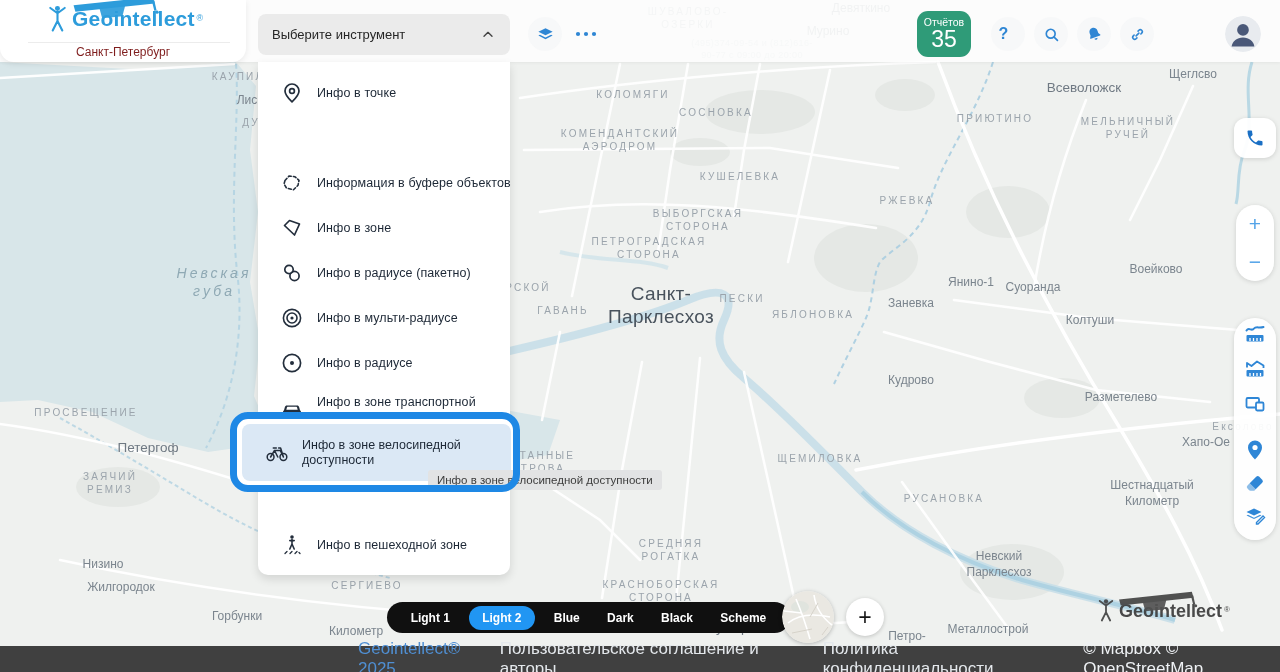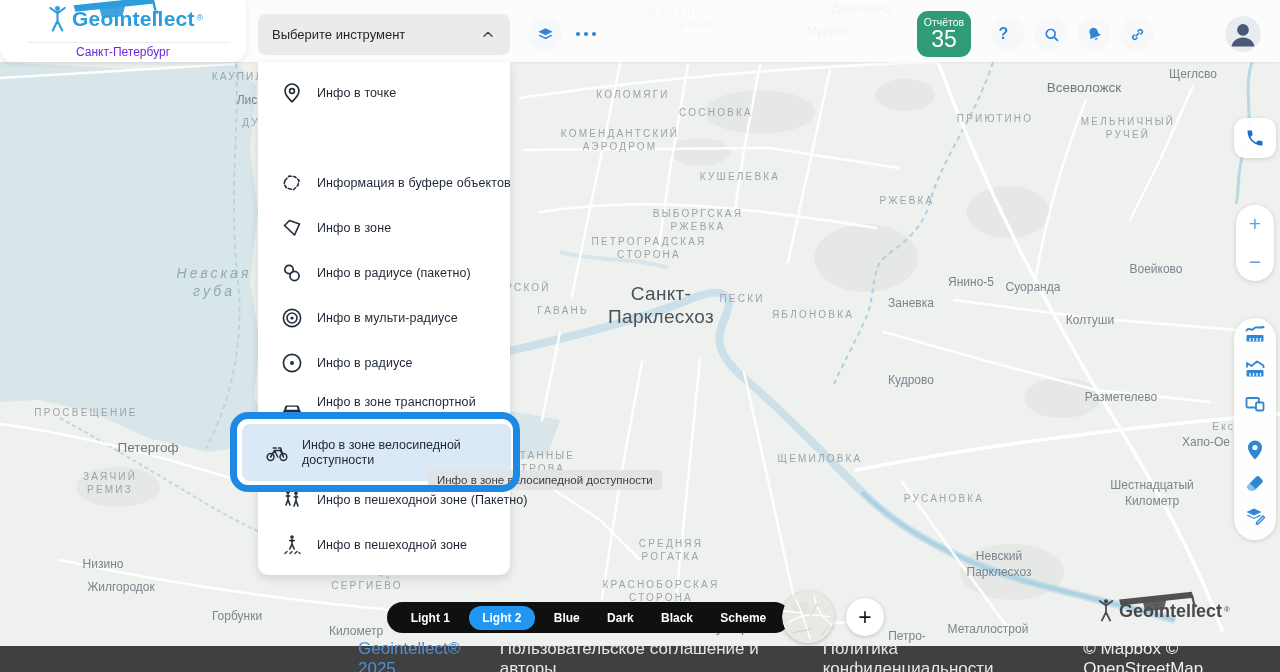--- a/index.html
+++ b/index.html
@@ -52,21 +52,21 @@
   #header{position:absolute;left:0;top:0;width:1280px;height:62px;background:rgba(255,255,255,.78);z-index:10;
     box-shadow:0 1px 3px rgba(0,0,0,.05);}
   #logo-card{position:absolute;left:0;top:0;width:246px;height:62px;background:#fff;border-radius:0 0 14px 14px;
     box-shadow:0 2px 6px rgba(0,0,0,.08);}
   .logo-row{position:absolute;left:46px;top:4px;display:flex;align-items:flex-end;}
   .logo-row .fig{width:23px;height:30px;color:#2d9cdb;margin-right:3px;}
   .brand{position:relative;font-size:21px;font-weight:700;color:#2d9cdb;line-height:30px;letter-spacing:.2px;}
   .brand .cap{position:absolute;left:-2px;top:-8px;width:92px;height:24px;color:#2d9cdb;}
   .reg{font-size:9px;color:#2d9cdb;position:relative;top:-11px;margin-left:2px;}
   #logo-divider{position:absolute;left:28px;right:16px;top:42px;height:1px;background:#ececec;}
-  #logo-city{position:absolute;left:0;right:0;top:45px;text-align:center;font-size:12px;color:#6d28d9;}
+  #logo-city{position:absolute;left:0;right:0;top:45px;text-align:center;font-size:12px;color:#7f1d1d;}
   #tool-select{position:absolute;left:258px;top:14px;width:252px;height:41px;background:#ebebeb;border-radius:8px;
     display:flex;align-items:center;justify-content:space-between;padding:0 14px;box-sizing:border-box;cursor:pointer;text-align:center;}
   #tool-select .ts-label{font-size:13px;color:#262626;}
   #tool-select .ic{width:16px;height:16px;color:#424242;}
   .circle-btn{width:34px;height:34px;border-radius:50%;background:rgba(246,247,248,.92);
     display:flex;align-items:center;justify-content:center;cursor:pointer;}
   .circle-btn .ic{width:19px;height:19px;color:#2f86d4;}
   #layers-btn{position:absolute;left:528px;top:17px;}
   #more-dots{position:absolute;left:574px;top:28px;width:24px;height:12px;color:#2f86d4;cursor:pointer;}
   #reports{position:absolute;left:917px;top:11px;width:54px;height:46px;background:#2f9b78;border-radius:11px;
@@ -178,36 +178,36 @@
       <div class="lbl k-town" style="left: 121px; top: 588px;">Жилгородок</div>
       <div class="lbl k-town" style="left: 237px; top: 617px;">Горбунки</div>
       <div class="lbl k-town" style="left: 356px; top: 632px;">Километр</div>
       <div class="lbl k-district" style="left: 367px; top: 585px;">СЕРГИЕВО</div>
       <div class="lbl k-district" style="left: 633px; top: 94px;">КОЛОМЯГИ</div>
       <div class="lbl k-district" style="left: 716px; top: 112px;">СОСНОВКА</div>
       <div class="lbl k-district" style="left: 620px; top: 140px;">КОМЕНДАНТСКИЙ
 АЭРОДРОМ</div>
       <div class="lbl k-district" style="left: 740px; top: 176px;">КУШЕЛЕВКА</div>
       <div class="lbl k-district" style="left: 698px; top: 220px;">ВЫБОРГСКАЯ
-РЖЕВКА</div>
+СТОРОНА</div>
       <div class="lbl k-district" style="left: 649px; top: 248px;">ПЕТРОГРАДСКАЯ
 СТОРОНА</div>
       <div class="lbl k-city" style="left: 661px; top: 305px;">Санкт-
 Парклесхоз</div>
       <div class="lbl k-district" style="left: 742px; top: 298px;">ПЕСКИ</div>
       <div class="lbl k-district" style="left: 813px; top: 314px;">ЯБЛОНОВКА</div>
       <div class="lbl k-district" style="left: 563px; top: 310px;">ГАВАНЬ</div>
       <div class="lbl k-district" style="left: 528px; top: 287px;">РСКОЙ</div>
       <div class="lbl k-district" style="left: 907px; top: 200px;">РЖЕВКА</div>
       <div class="lbl k-town-lg" style="left: 1084px; top: 88px;">Всеволожск</div>
       <div class="lbl k-town" style="left: 1193px; top: 75px;">Щеглсво</div>
       <div class="lbl k-district" style="left: 995px; top: 118px;">ПРИЮТИНО</div>
       <div class="lbl k-district" style="left: 1128px; top: 128px;">МЕЛЬНИЧНЫЙ
 РУЧЕЙ</div>
-      <div class="lbl k-town" style="left: 971px; top: 283px;">Янино-5</div>
+      <div class="lbl k-town" style="left: 971px; top: 283px;">Янино-1</div>
       <div class="lbl k-town" style="left: 1033px; top: 288px;">Суоранда</div>
       <div class="lbl k-town" style="left: 911px; top: 304px;">Заневка</div>
       <div class="lbl k-town" style="left: 1156px; top: 270px;">Воейково</div>
       <div class="lbl k-town" style="left: 1090px; top: 321px;">Колтуши</div>
       <div class="lbl k-town" style="left: 911px; top: 381px;">Кудрово</div>
       <div class="lbl k-town" style="left: 1121px; top: 398px;">Разметелево</div>
       <div class="lbl k-town" style="left: 1206px; top: 443px;">Хапо-Ое</div>
       <div class="lbl k-district" style="left: 820px; top: 458px;">ЩЕМИЛОВКА</div>
       <div class="lbl k-district" style="left: 896px; top: 498px; margin-left: 48px;">РУСАНОВКА</div>
       <div class="lbl k-district" style="left: 1243px; top: 426px;">Ексолово</div>
@@ -478,31 +478,20 @@
         <span class="lblm">Инфо в радиусе</span>
       </div>
       <div class="m-item two" style="top: 333px;">
         <span class="ic">
           <svg viewBox="0 0 24 24" fill="currentColor">
             <path d="M6.8 6.5h10.4c.9 0 1.7.6 1.9 1.5l.9 3.2c.6.3 1 .9 1 1.6v3.7c0 .4-.3.8-.8.8h-1.4a.8.8 0 0 1-.8-.8v-.9H6v.9c0 .4-.3.8-.8.8H3.8a.8.8 0 0 1-.8-.8v-3.7c0-.7.4-1.3 1-1.6l.9-3.2c.2-.9 1-1.5 1.9-1.5zm.2 1.7-.7 2.6h11.4l-.7-2.6a.6.6 0 0 0-.6-.4H7.6a.6.6 0 0 0-.6.4zM5.5 13a1 1 0 1 0 0 2 1 1 0 0 0 0-2zm13 0a1 1 0 1 0 0 2 1 1 0 0 0 0-2z"></path>
           </svg>
         </span>
         <span class="lblm">Инфо в зоне транспортной доступности</span>
       </div>
-      <div class="m-item" style="top: 422px;">
-        <span class="ic">
-          <svg viewBox="0 0 24 24" fill="none" stroke="currentColor" stroke-linecap="round" stroke-linejoin="round" stroke-width="1.6">
-            <circle cx="8" cy="4.3" r="1.8" fill="currentColor" stroke="none"></circle>
-            <path d="M8 6.5v5l-2 5.5M8 11.5l2 5.5M6.2 8h3.6"></path>
-            <circle cx="16" cy="5.3" r="1.8" fill="currentColor" stroke="none"></circle>
-            <path d="M16 7.5v5l-2 5.5M16 12.5l2 5.5M14.2 9h3.6"></path>
-          </svg>
-        </span>
-        <span class="lblm">Инфо в пешеходной зоне (Пакетно)</span>
-      </div>
       <div class="m-item" style="top: 467px;">
         <span class="ic">
           <svg viewBox="0 0 24 24" fill="none" stroke="currentColor" stroke-linecap="round" stroke-linejoin="round" stroke-width="1.6">
             <circle cx="12" cy="4" r="1.8" fill="currentColor" stroke="none"></circle>
             <path d="M12 6.2v4.8l-2.2 5M12 11l2.2 5M9.8 7.6h4.4"></path>
             <path d="M5 20.5l2-2M10 20.5l2-2M15 20.5l2-2M20 20.5l-1-1" stroke-width="1.3"></path>
           </svg>
         </span>
         <span class="lblm">Инфо в пешеходной зоне</span>
       </div>

